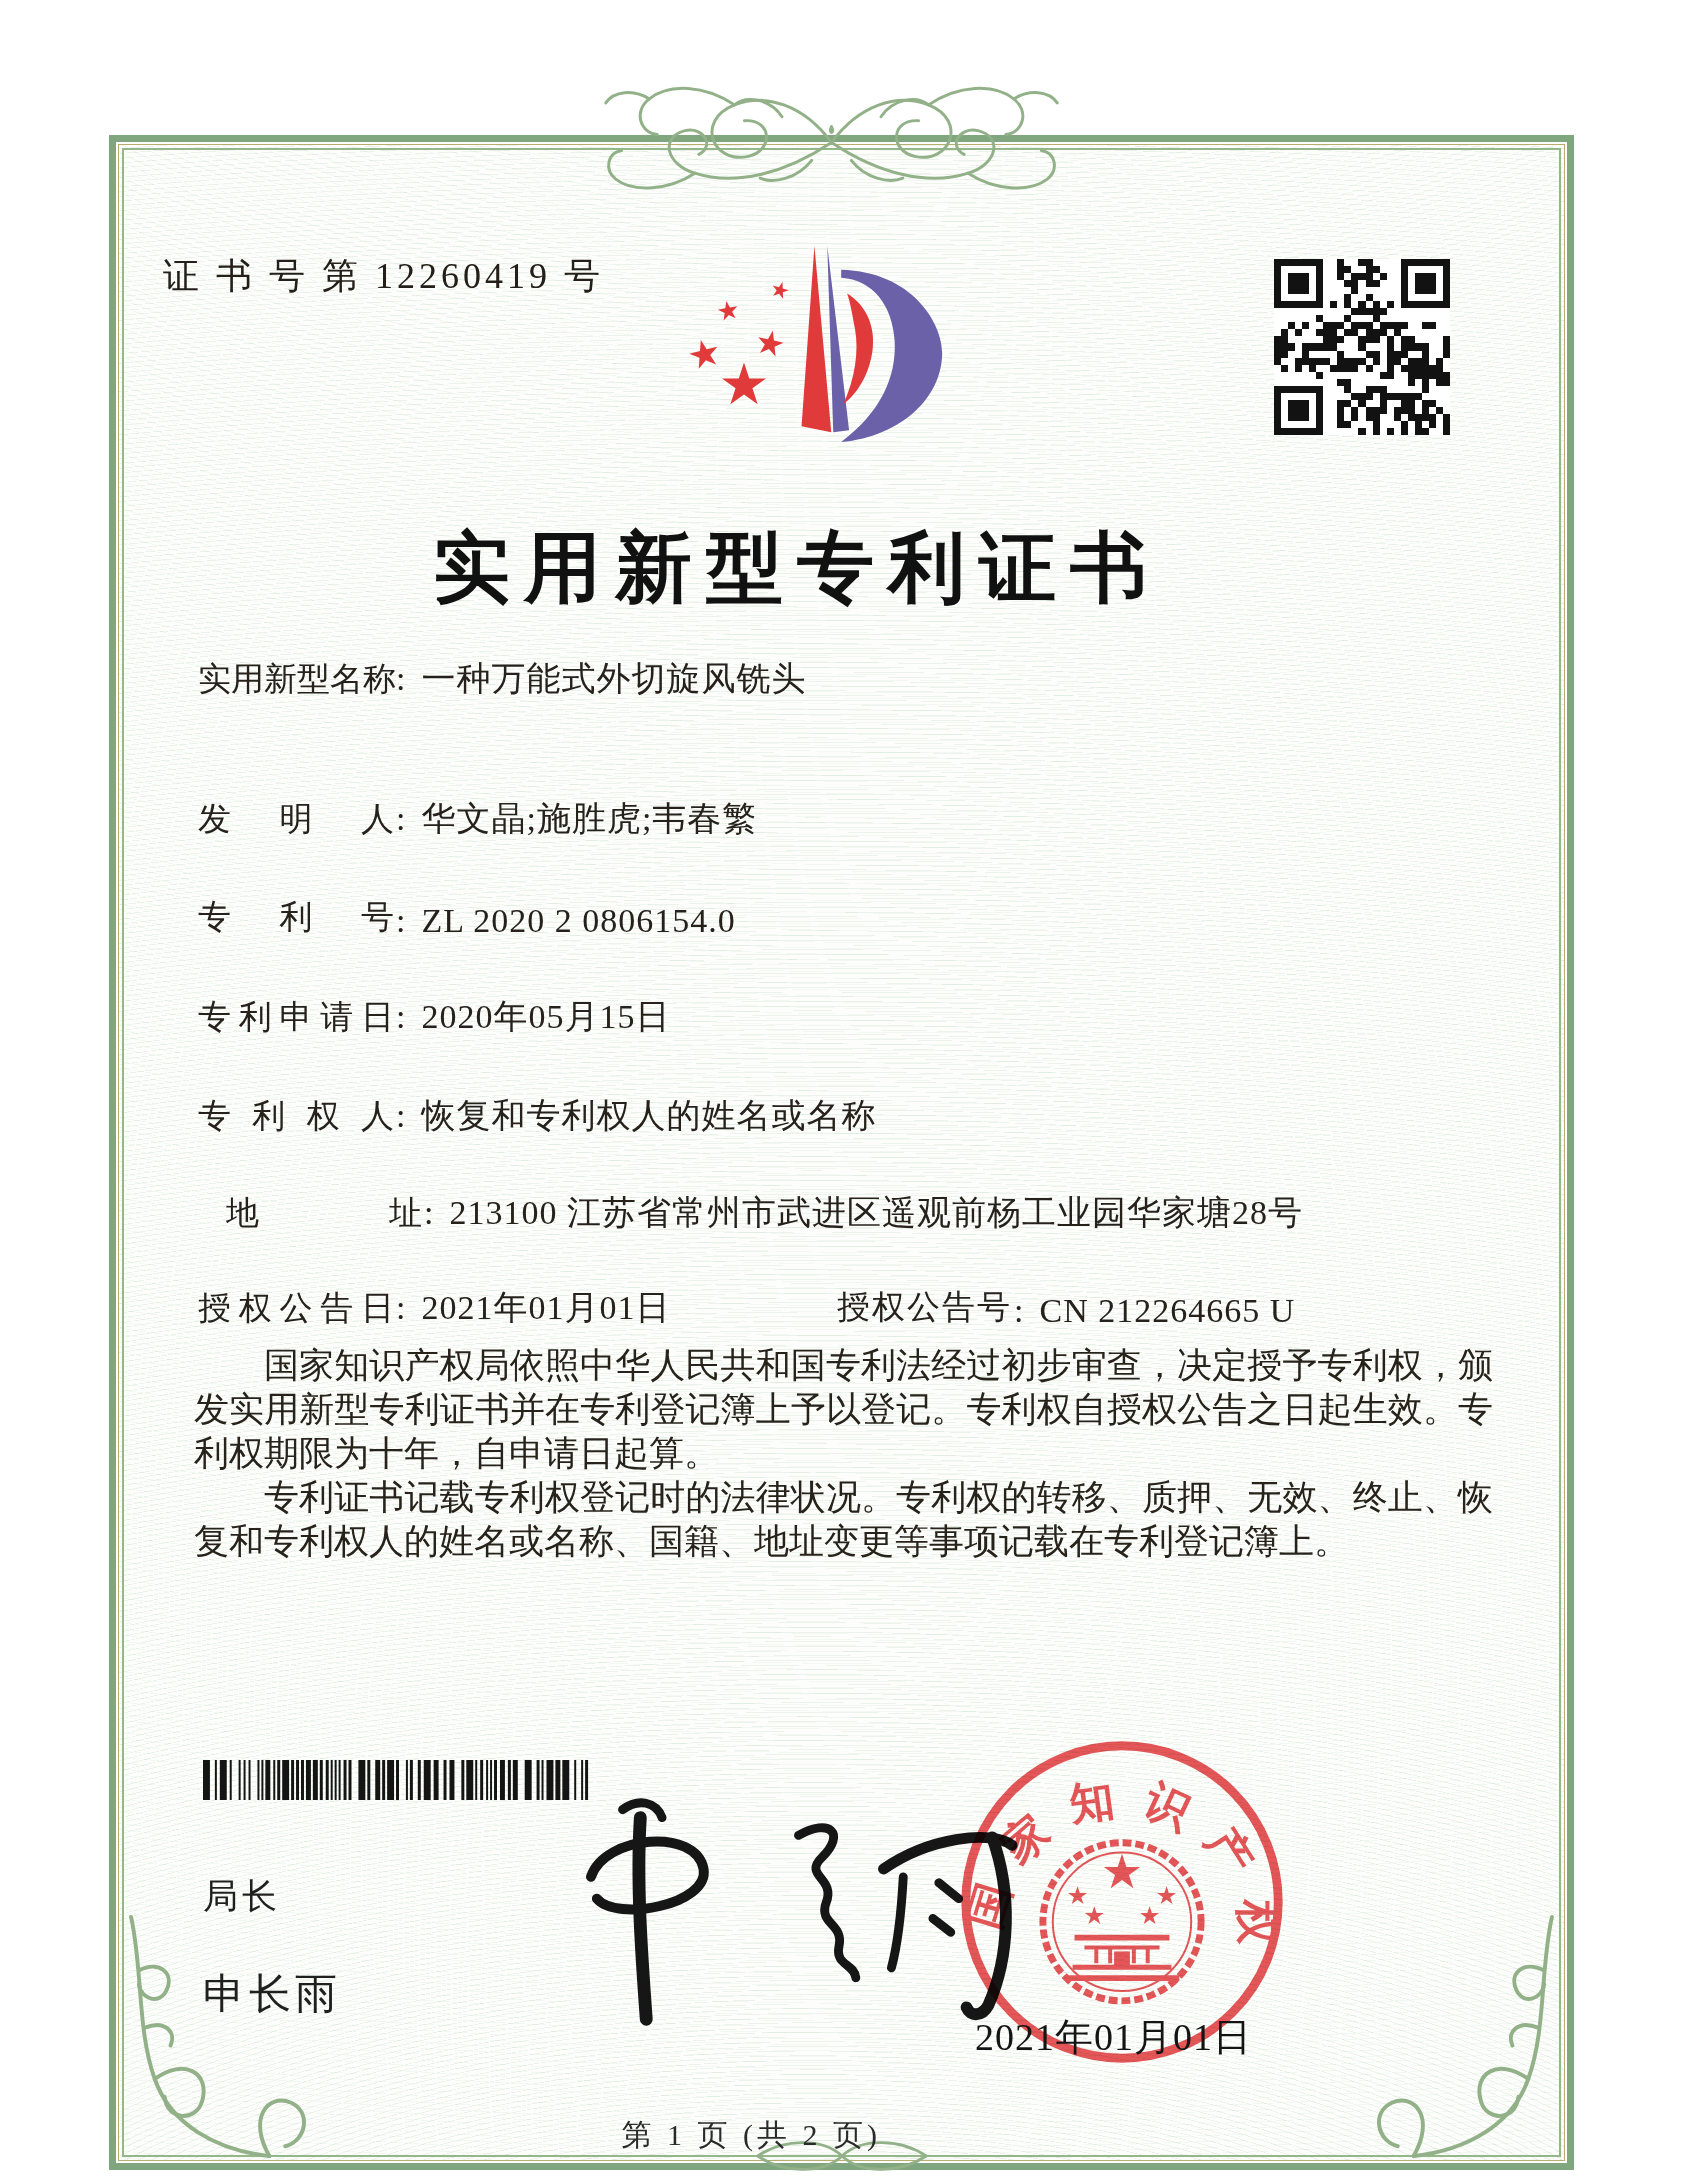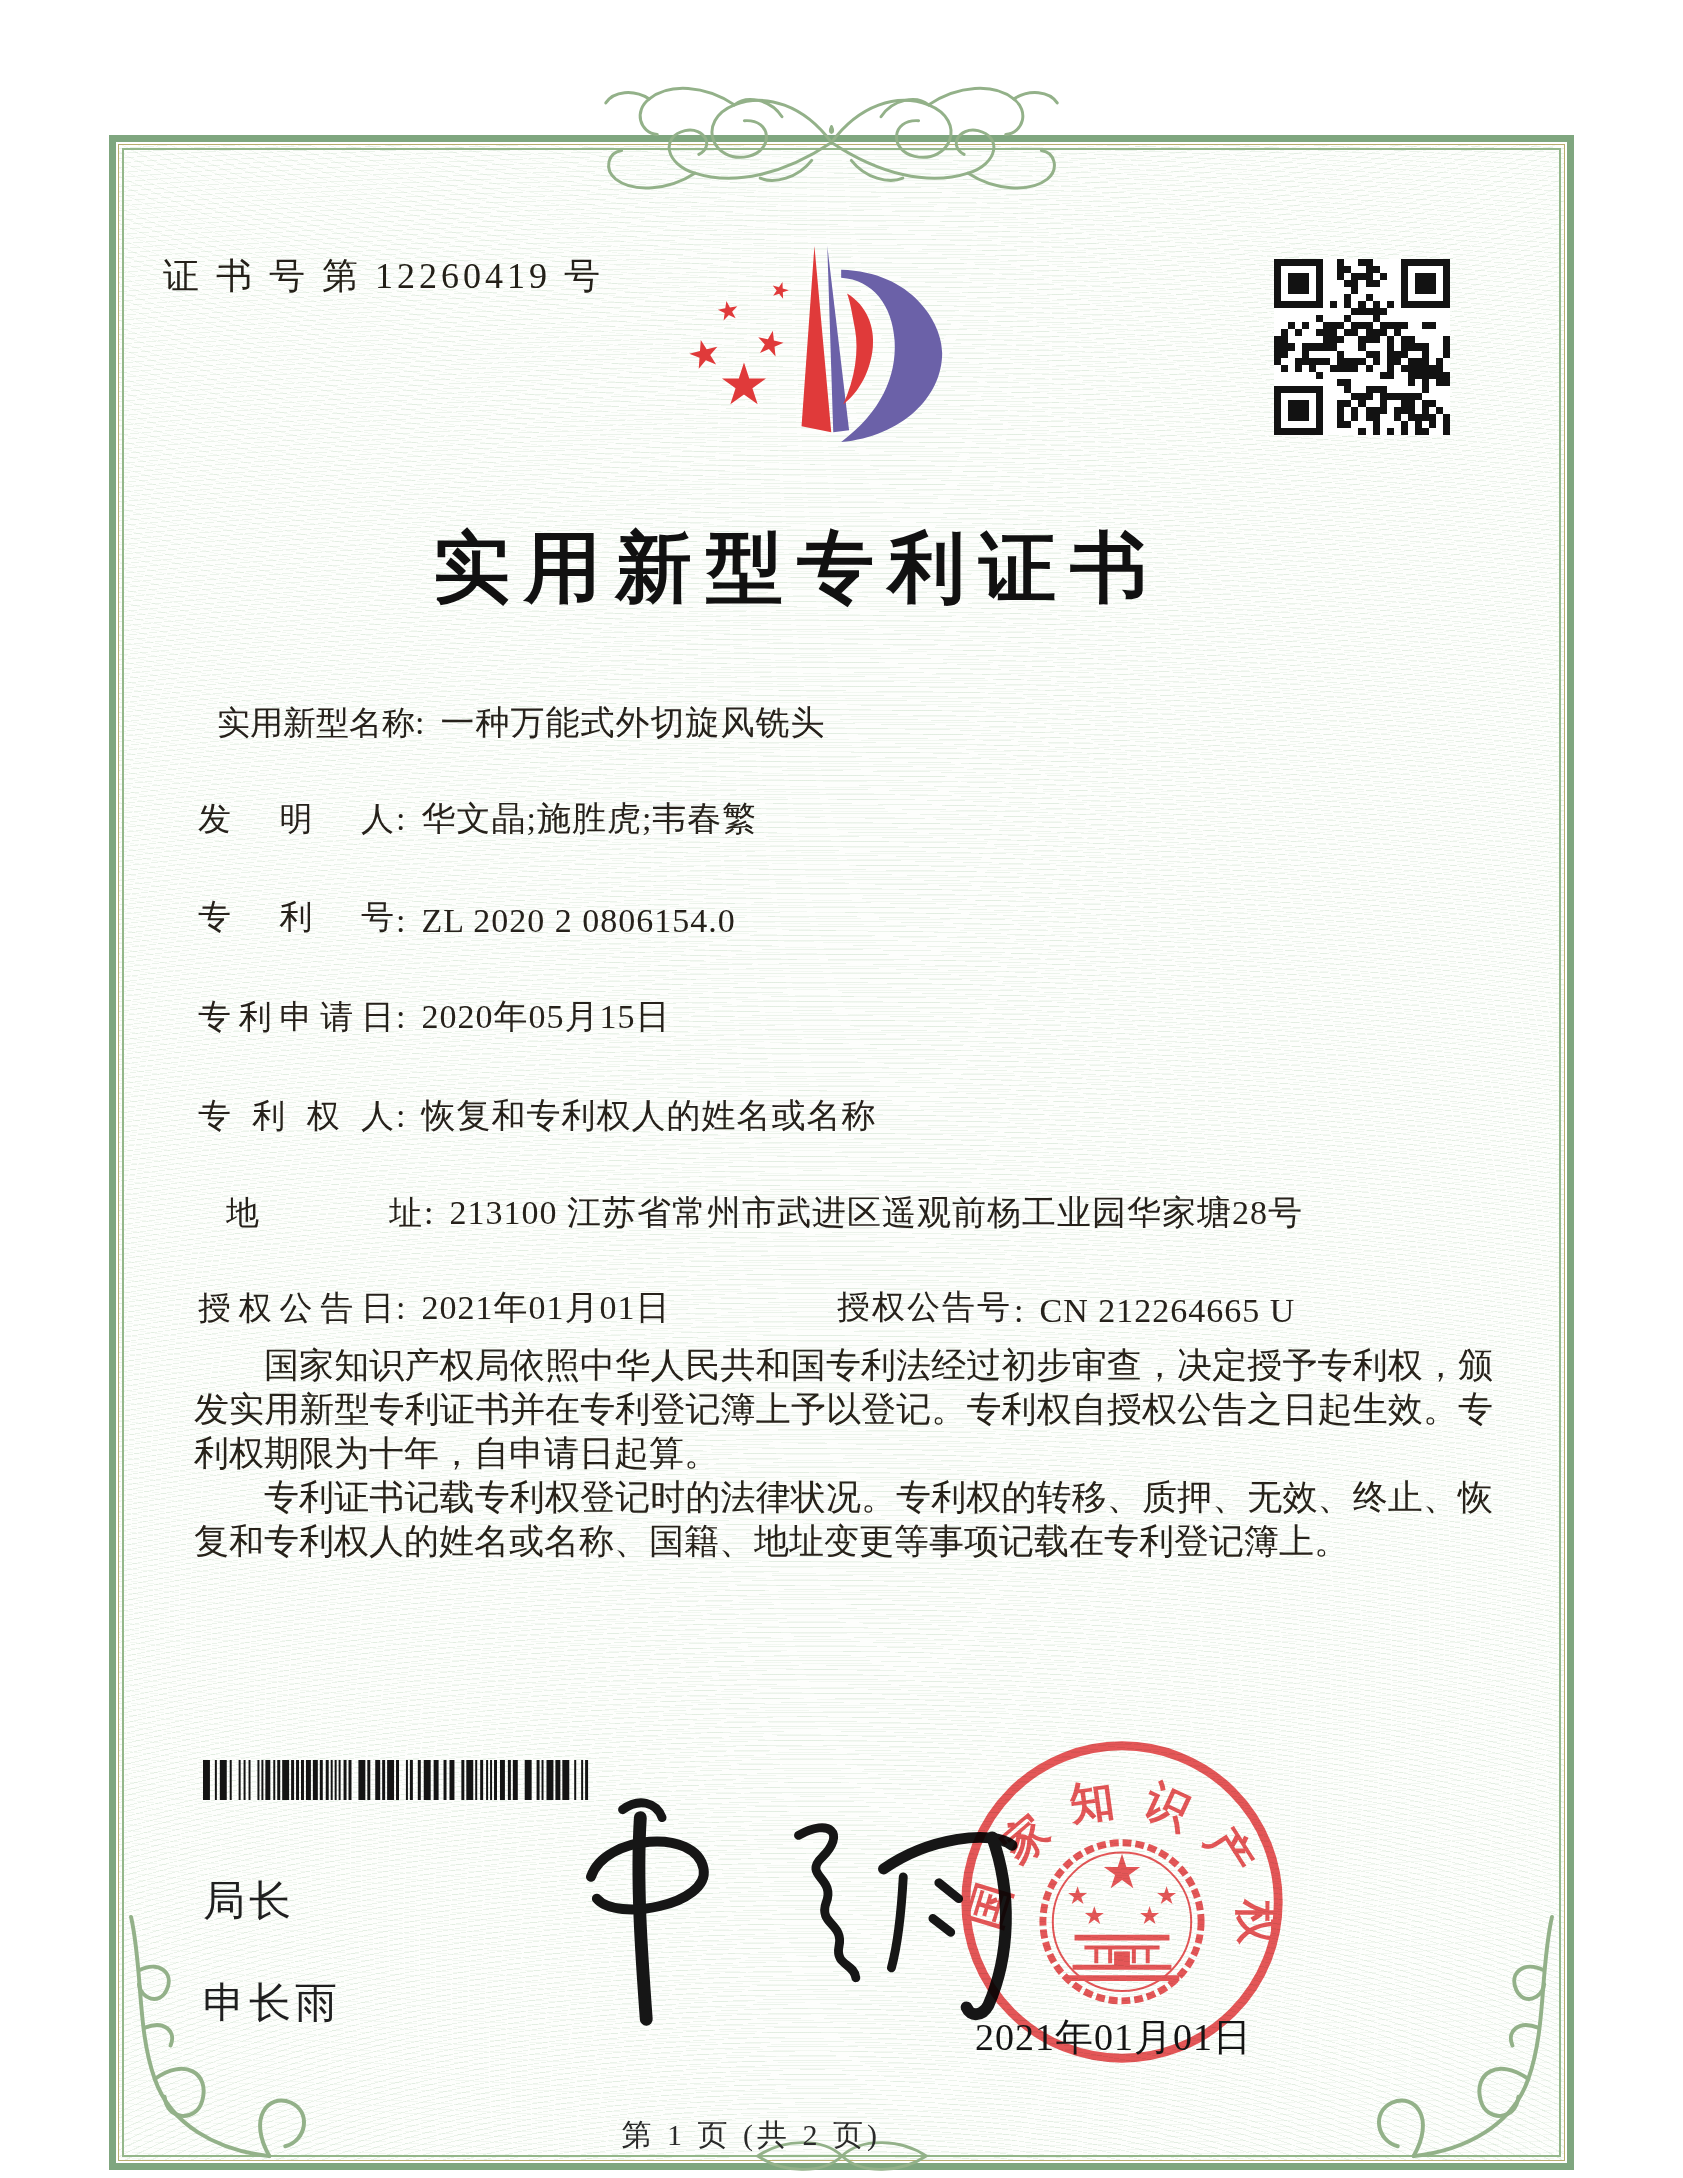--- a/index.html
+++ b/index.html
@@ -50,21 +50,21 @@
   
   .bodytext{
     position:absolute;left:194px;top:1344px;width:1299px;
     font-size:35px;line-height:44px;color:#27221a;text-align:justify;
   }
   .bodytext p{margin:0;text-indent:2em;}
   
   .barcode{position:absolute;left:203px;top:1760px;width:392px;height:40px;}
   
   .director{position:absolute;left:203px;top:1873px;font-family:"Liberation Sans","DejaVu Sans",sans-serif;color:#1f1f1f;}
-  .director .line1{font-size:42px;letter-spacing:4px;}
+  .director .line1{font-size:35px;letter-spacing:4px;}
   .director .line2{font-size:42px;letter-spacing:4px;margin-top:46px;}
   
   .signature{position:absolute;left:545px;top:1782px;width:505px;height:257px;}
   
   .seal{position:absolute;left:948px;top:1728px;width:348px;height:348px;opacity:.93;mix-blend-mode:multiply;}
   .seal-date{
     position:absolute;left:975px;top:2012px;width:317px;z-index:6;
     font-size:38px;letter-spacing:1px;color:#141414;white-space:nowrap;
   }
   
@@ -429,21 +429,21 @@
       <rect x="16" y="24" width="1" height="1" fill="#121212"></rect>
       <rect x="18" y="24" width="1" height="1" fill="#121212"></rect>
       <rect x="20" y="24" width="1" height="1" fill="#121212"></rect>
       <rect x="21" y="24" width="1" height="1" fill="#121212"></rect>
       <rect x="24" y="24" width="1" height="1" fill="#121212"></rect>
     </svg>
 
   <div class="title">实用新型专利证书</div>
 
   <div class="rows">
-    <div class="frow" style="top:700px;margin-left:19px;">
+    <div class="frow" style="top:656px;">
       <span class="flabel">实用新型名称</span><span class="fcolon">:</span><span class="fvalue">一种万能式外切旋风铣头</span>
     </div>
     <div class="frow" style="top:796px;">
       <span class="flabel">发明人</span><span class="fcolon">:</span><span class="fvalue">华文晶;施胜虎;韦春繁</span>
     </div>
     <div class="frow" style="top:895px;">
       <span class="flabel">专利号</span><span class="fcolon">:</span><span class="fvalue">ZL 2020 2 0806154.0</span>
     </div>
     <div class="frow" style="top:994px;">
       <span class="flabel">专利申请日</span><span class="fcolon">:</span><span class="fvalue">2020年05月15日</span>

